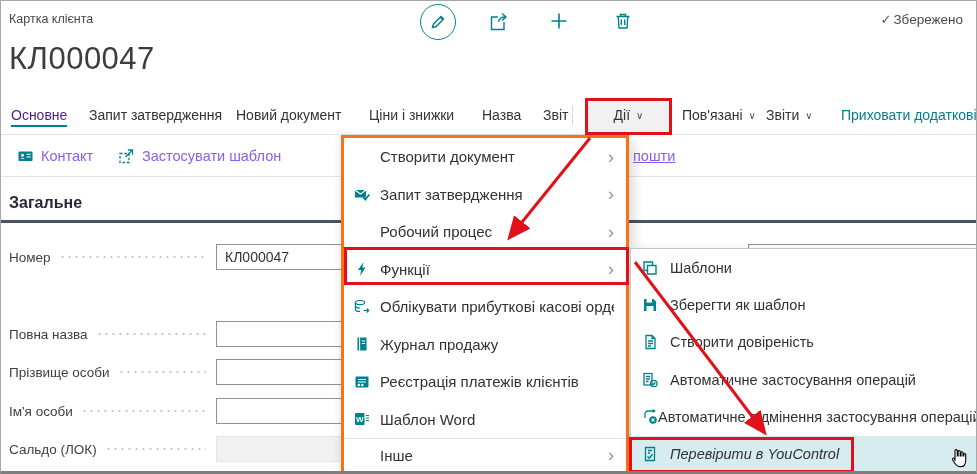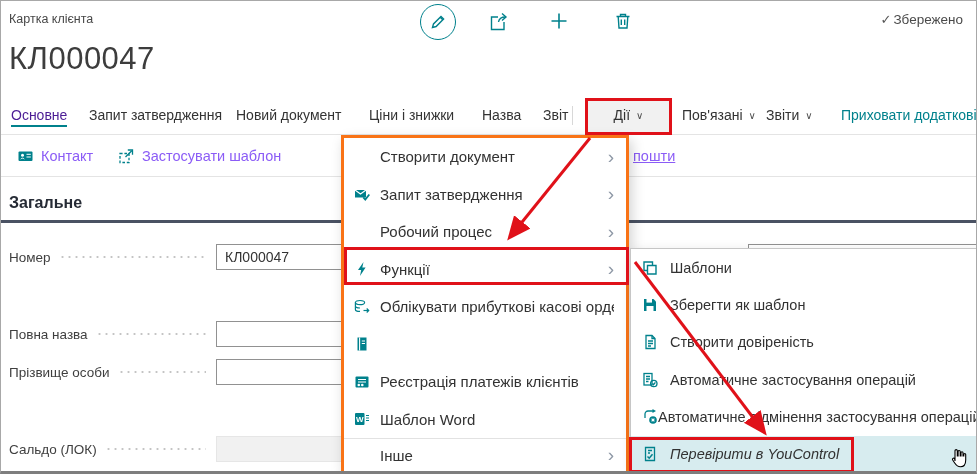--- a/index.html
+++ b/index.html
@@ -168,20 +168,25 @@
   <div class="frow f2">
     <span class="flabel">Повна назва</span>
     <span class="leader"></span>
     <input class="finput" value="" style="">
   </div>
   <div class="frow f3">
     <span class="flabel">Прізвище особи</span>
     <span class="leader"></span>
     <input class="finput" value="" style="">
   </div>
+  <div class="frow f4">
+    <span class="flabel">Ім'я особи</span>
+    <span class="leader"></span>
+    <input class="finput" value="" style="">
+  </div>
   <div class="frow f5">
     <span class="flabel">Сальдо (ЛОК)</span>
     <span class="leader"></span>
     <input class="finput" disabled="" value="" style="">
   </div>
 
   <div class="input-fragment"></div>
 
   <div class="dropdown">
     <div class="drow">
@@ -226,20 +231,21 @@
       <span class="lbl">Облікувати прибуткові касові ордери…</span>
     </div>
     <div class="drow">
       <span class="ic">
         <svg width="16" height="16" viewBox="0 0 16 16">
             <path d="M3.5 1.5h9v13h-9z" fill="#00818C"></path>
             <path d="M5.6 1.5v13" stroke="#fff" stroke-width="1.1"></path>
             <path d="M7.8 5h3.2M7.8 7.5h3.2" stroke="#fff" stroke-width="1"></path>
           </svg>
       </span>
+      <span class="lbl">Журнал продажу</span>
     </div>
     <div class="drow">
       <span class="ic">
         <svg width="16" height="16" viewBox="0 0 16 16">
             <rect x="1.5" y="2.5" width="13" height="11" rx="1" fill="#00818C"></rect>
             <path d="M4 5.5h8M4 8h8" stroke="#fff" stroke-width="1"></path>
             <circle cx="4.8" cy="11" r="1.3" fill="#fff"></circle>
             <circle cx="8.3" cy="11" r="1.3" fill="#fff"></circle>
           </svg>
       </span>

